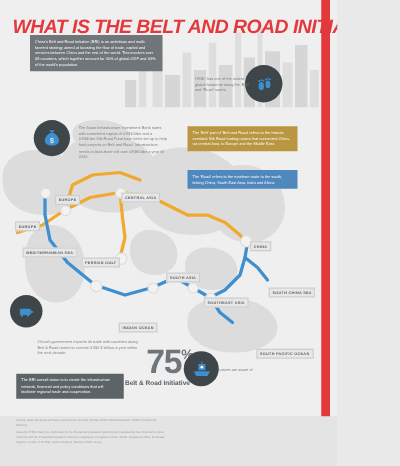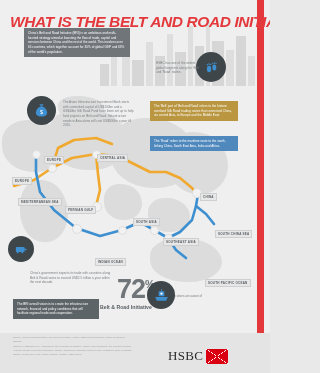--- a/index.html
+++ b/index.html
@@ -199,38 +199,34 @@
       <path d="M17 10l4 2-4 2z" fill="#3d8fd0"></path>
       <rect x="4.5" y="16" width="2.5" height="2" fill="#3d8fd0"></rect>
       <rect x="12" y="16" width="2.5" height="2" fill="#3d8fd0"></rect>
     </svg>
   </div>
   <div class="panel panel-trade">China's government expects its trade with countries along Belt &amp; Road routes to exceed US$2.5 trillion a year within the next decade.</div>
 
   <div class="panel p-dark panel-vision">The BRI overall vision is to create the infrastructure network, financial and policy conditions that will facilitate regional trade and cooperation.</div>
 
   <div class="stat-wrap">
-    <span class="stat-num">72</span><span class="stat-pct">%</span>
+    <span class="stat-num">75</span><span class="stat-pct">%</span>
   </div>
   <div class="stat-sub" style="position:absolute;left:158px;top:294px;width:48px;">of senior executives are aware of the</div>
   <div class="stat-caption">Belt &amp; Road Initiative</div>
 
   <div class="icon-circle ic-ship">
     <svg width="17" height="17" viewBox="0 0 24 24">
       <path d="M3 14h18l-2.5 5.5h-13z" fill="#3d8fd0"></path>
       <rect x="8" y="6" width="8" height="7" fill="#3d8fd0"></rect>
       <circle cx="12" cy="9.5" r="1.6" fill="#ffffff"></circle>
       <rect x="11.4" y="3" width="1.2" height="3" fill="#3d8fd0"></rect>
     </svg>
   </div>
 
   <div class="footer"></div>
   <div class="foot-note">
     <div>Source: Asian Development Bank, Government of China, Xinhua, HSBC Global Research, HSBC Commercial Banking.</div>
     <div style="margin-top:2px;">Issued by HSBC Bank plc. Authorised by the Prudential Regulation Authority and regulated by the Financial Conduct Authority and the Prudential Regulation Authority. Registered in England number 14259. Registered office: 8 Canada Square, London, E14 5HQ, United Kingdom. Member HSBC Group.</div>
   </div>
 
-  <div class="hsbc-logo">
-    <span class="hsbc-word">HSBC</span>
-    <span class="hex"></span>
-  </div>
 
 </div>
 
 </body></html>

